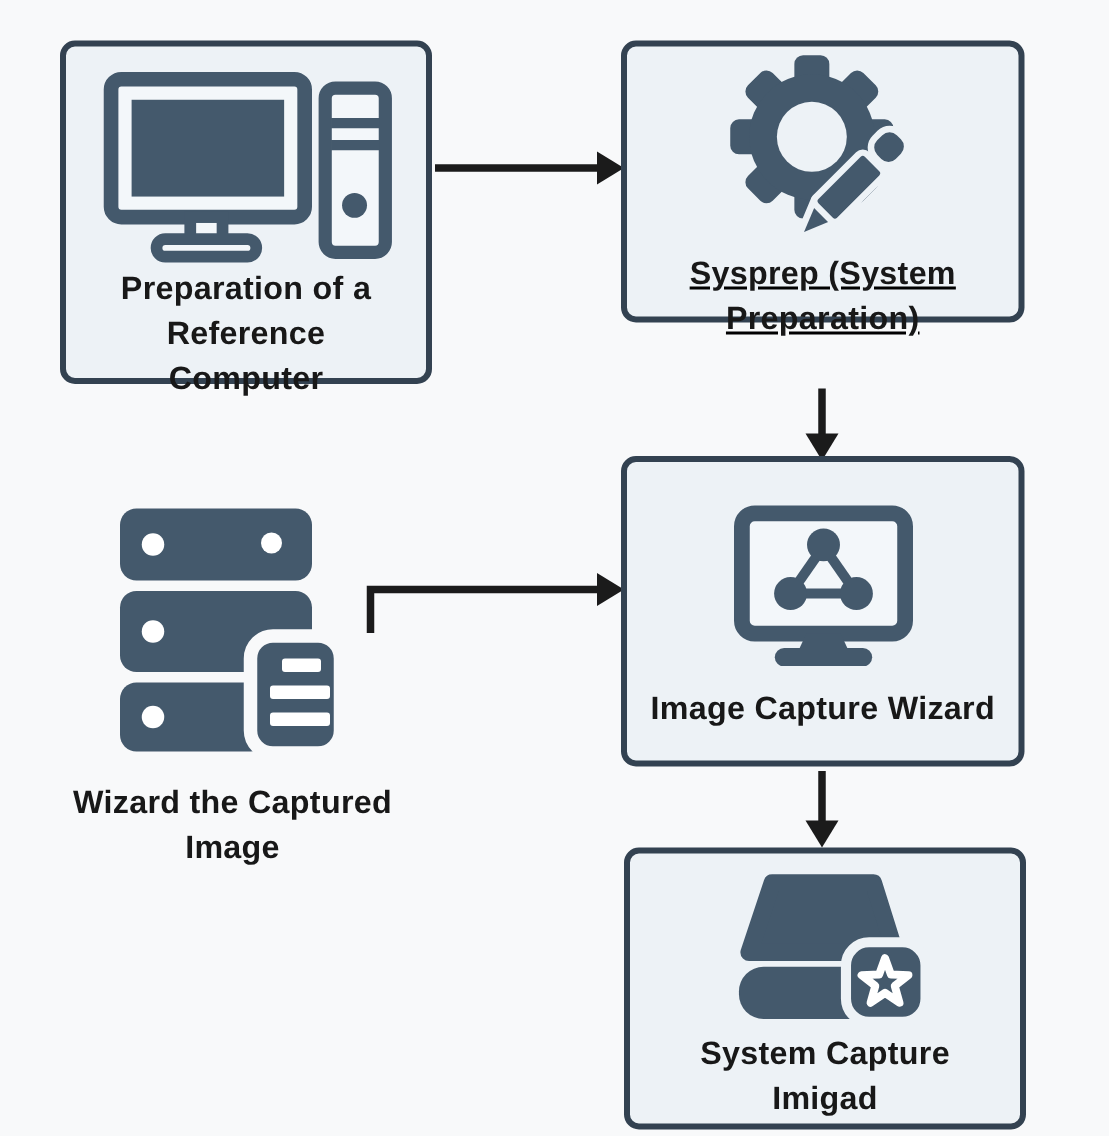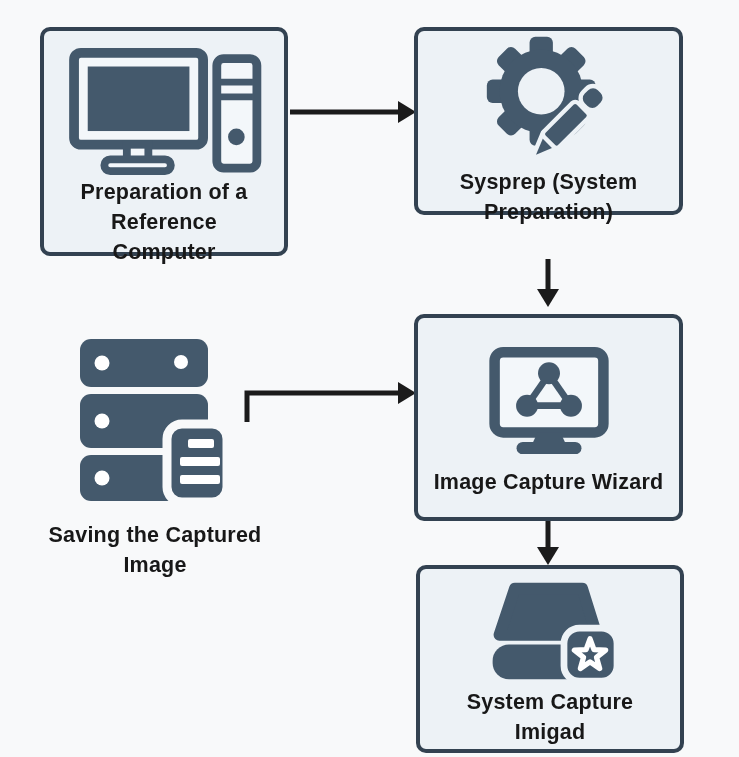--- a/index.html
+++ b/index.html
@@ -38,22 +38,22 @@
     line-height:30px;
     font-weight:600;
     text-align:center;
     letter-spacing:0.2px;
   }
   .box-label{
     padding:0 14px 20px 14px;
   }
   #node-reference{left:40px;top:27px;width:248px;height:229px;}
   #node-reference .node-icon{padding-top:14px;}
-  #node-sysprep{left:414px;top:27px;width:269px;height:188px;}
-  #node-wizard{left:414px;top:314px;width:269px;height:207px;}
+  #node-sysprep{left:414px;top:27px;width:269px;height:188px;text-decoration:underline;}
+  #node-wizard{left:414px;top:304px;width:269px;height:207px;}
   #node-imigad{left:416px;top:565px;width:268px;height:188px;}
 
   #node-saving{
     position:absolute;left:40px;top:336px;width:230px;
     display:flex;flex-direction:column;align-items:center;
   }
   #node-saving .node-icon{width:158px;height:172px;margin-bottom:12px;}
   #node-saving .node-label{width:230px;}
 </style>
 </head>
@@ -165,16 +165,16 @@
           <circle cx="26" cy="142" r="7.5"></circle>
         </g>
         <rect x="91" y="88" width="60" height="78" rx="15" fill="#44596c" stroke="#f8f9fa" stroke-width="9"></rect>
         <g fill="#ffffff">
           <rect x="112" y="103" width="26" height="9" rx="2"></rect>
           <rect x="104" y="121" width="40" height="9" rx="2"></rect>
           <rect x="104" y="139" width="40" height="9" rx="2"></rect>
         </g>
       </svg>
     </div>
-    <div class="node-label">Saving the Captured Image</div>
+    <div class="node-label">Wizard the Captured Image</div>
   </div>
 
 </div>
 
 </body></html>

